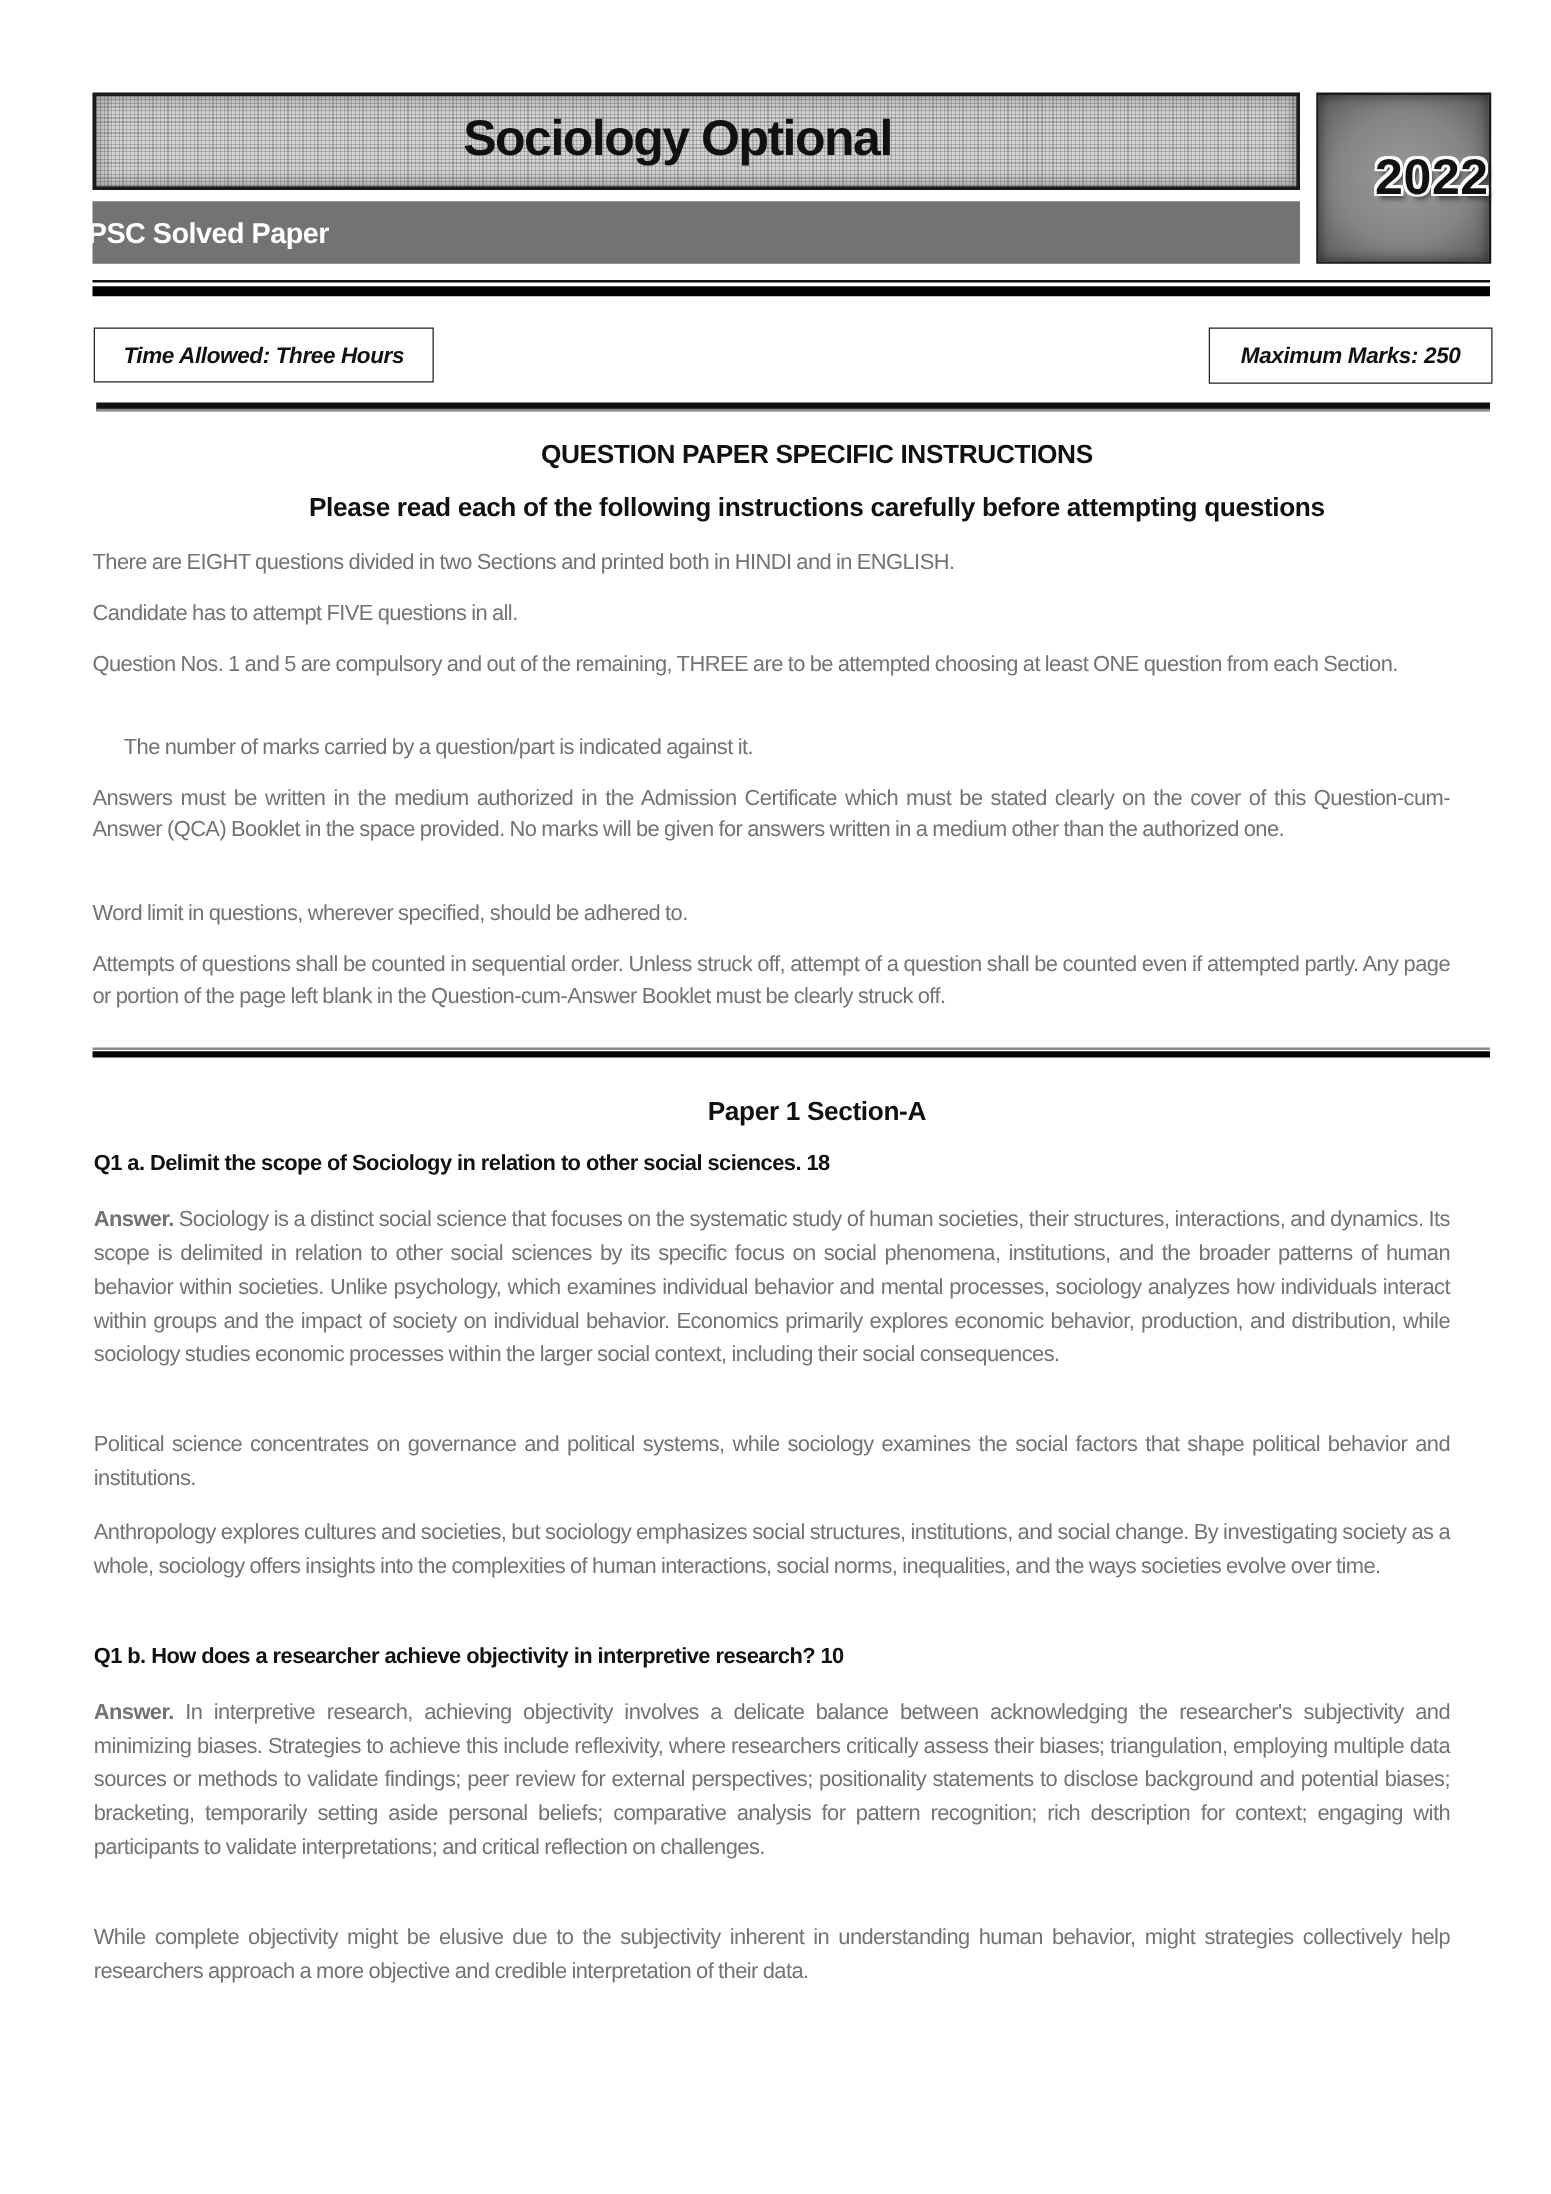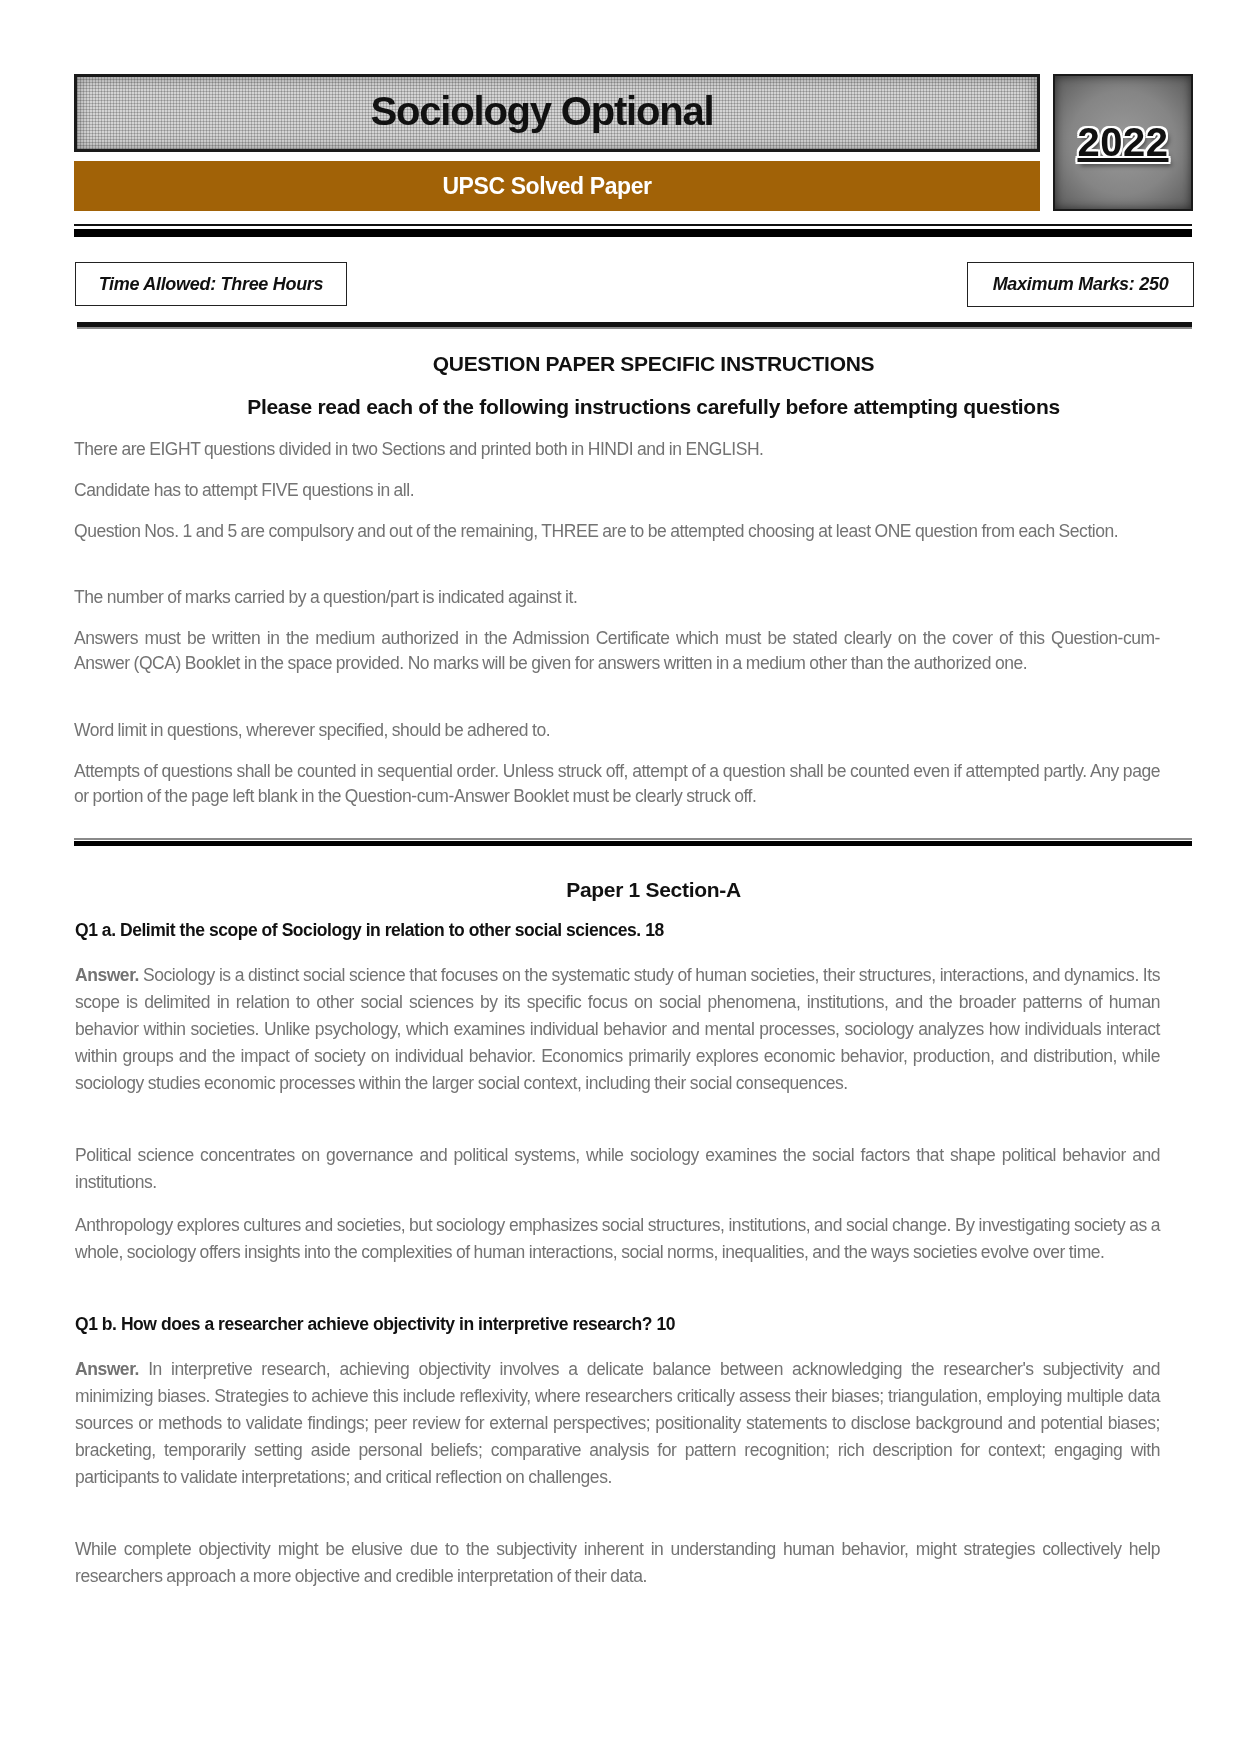--- a/index.html
+++ b/index.html
@@ -44,44 +44,43 @@
     font-size: 40px;
     letter-spacing: -1.2px;
     color: #111;
     margin-left: -30px;
     margin-top: -4px;
   }
   .subtitle-bar {
     position: absolute;
     left: 74px; top: 161px;
     width: 966px; height: 50px;
-    background: #a16207;
-    display: flex;
-    align-items: center;
-    justify-content: center;
+    background: #737373;
+    display: flex;
+    align-items: center;
+    justify-content: flex-start;
   }
   .subtitle-text {
     color: #ffffff;
     font-weight: bold;
     font-size: 23px;
     letter-spacing: -0.4px;
     margin-left: -20px;
   }
   .year-box {
     position: absolute;
     left: 1053px; top: 74px;
     width: 140px; height: 137px;
     box-sizing: border-box;
     border: 2px solid #1a1a1a;
     background: radial-gradient(ellipse at center, #9a9a9a 0%, #858585 55%, #5a5a5a 100%);
     box-shadow: inset 0 0 10px rgba(0,0,0,0.55);
     display: flex;
     align-items: center;
-    justify-content: center;
-    text-decoration: underline;
+    justify-content: flex-end;
   }
   .year-text {
     font-family: "Liberation Sans", sans-serif;
     font-weight: bold;
     font-size: 40px;
     color: #111;
     letter-spacing: 0.5px;
     text-shadow:
       -2px -2px 0 #fff, 2px -2px 0 #fff, -2px 2px 0 #fff, 2px 2px 0 #fff,
       0 -2px 0 #fff, 0 2px 0 #fff, -2px 0 0 #fff, 2px 0 0 #fff,
@@ -176,21 +175,21 @@
   </div>
 
   <div class="rule rule-mid"></div>
 
   <div class="center-heading" style="top:352px;">QUESTION PAPER SPECIFIC INSTRUCTIONS</div>
   <div class="center-heading" style="top:395px;">Please read each of the following instructions carefully before attempting questions</div>
 
   <div class="para" style="top:437px;">There are EIGHT questions divided in two Sections and printed both in HINDI and in ENGLISH.</div>
   <div class="para" style="top:478px;">Candidate has to attempt FIVE questions in all.</div>
   <div class="para justify" style="top:519px;">Question Nos. 1 and 5 are compulsory and out of the remaining, THREE are to be attempted choosing at least ONE question from each Section.</div>
-  <div class="para" style="top:585px;">The number of marks carried by a question/part is indicated against it.</div>
+  <div class="para" style="top:585px;margin-left:25px;">The number of marks carried by a question/part is indicated against it.</div>
   <div class="para justify" style="top:626px;">Answers must be written in the medium authorized in the Admission Certificate which must be stated clearly on the cover of this Question-cum-Answer (QCA) Booklet in the space provided. No marks will be given for answers written in a medium other than the authorized one.</div>
   <div class="para" style="top:718px;">Word limit in questions, wherever specified, should be adhered to.</div>
   <div class="para justify" style="top:759px;">Attempts of questions shall be counted in sequential order. Unless struck off, attempt of a question shall be counted even if attempted partly. Any page or portion of the page left blank in the Question-cum-Answer Booklet must be clearly struck off.</div>
 
   <div class="rule rule-sec-thin"></div>
   <div class="rule rule-sec-thick"></div>
 
   <div class="center-heading" style="top:878px;">Paper 1 Section-A</div>
 
   <div class="q-heading" style="top:920px;">Q1 a. Delimit the scope of Sociology in relation to other social sciences. 18</div>

